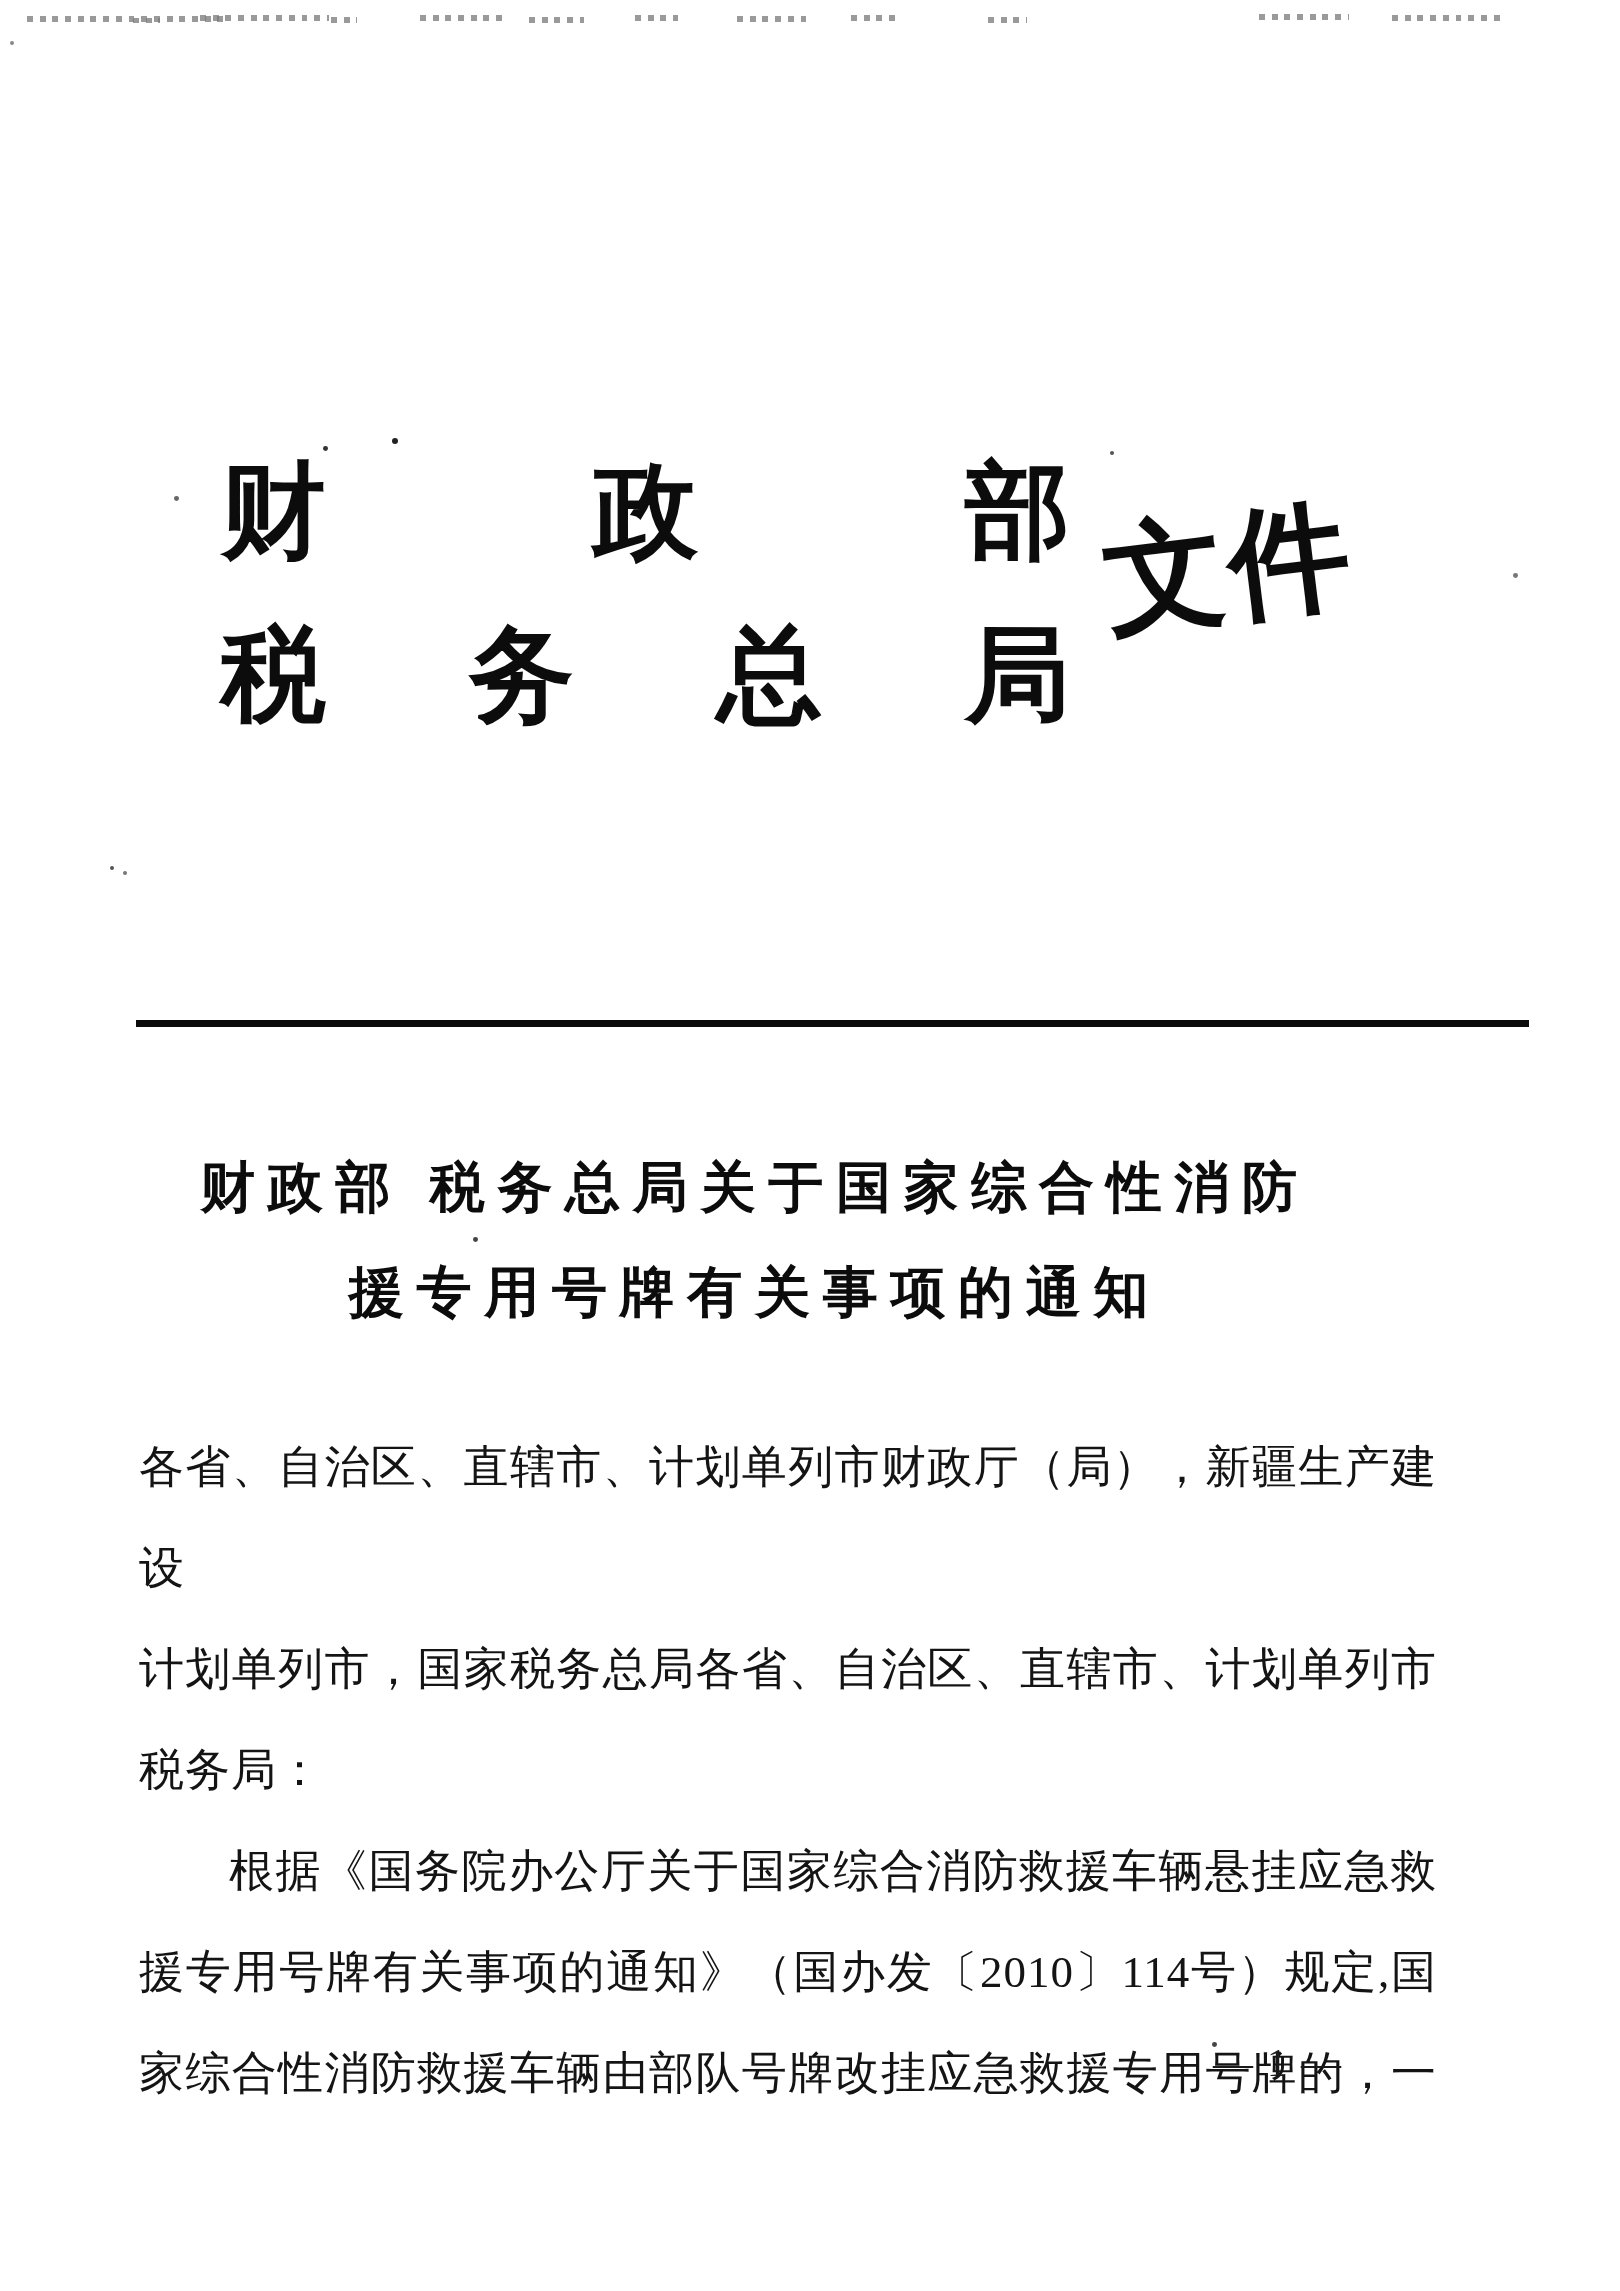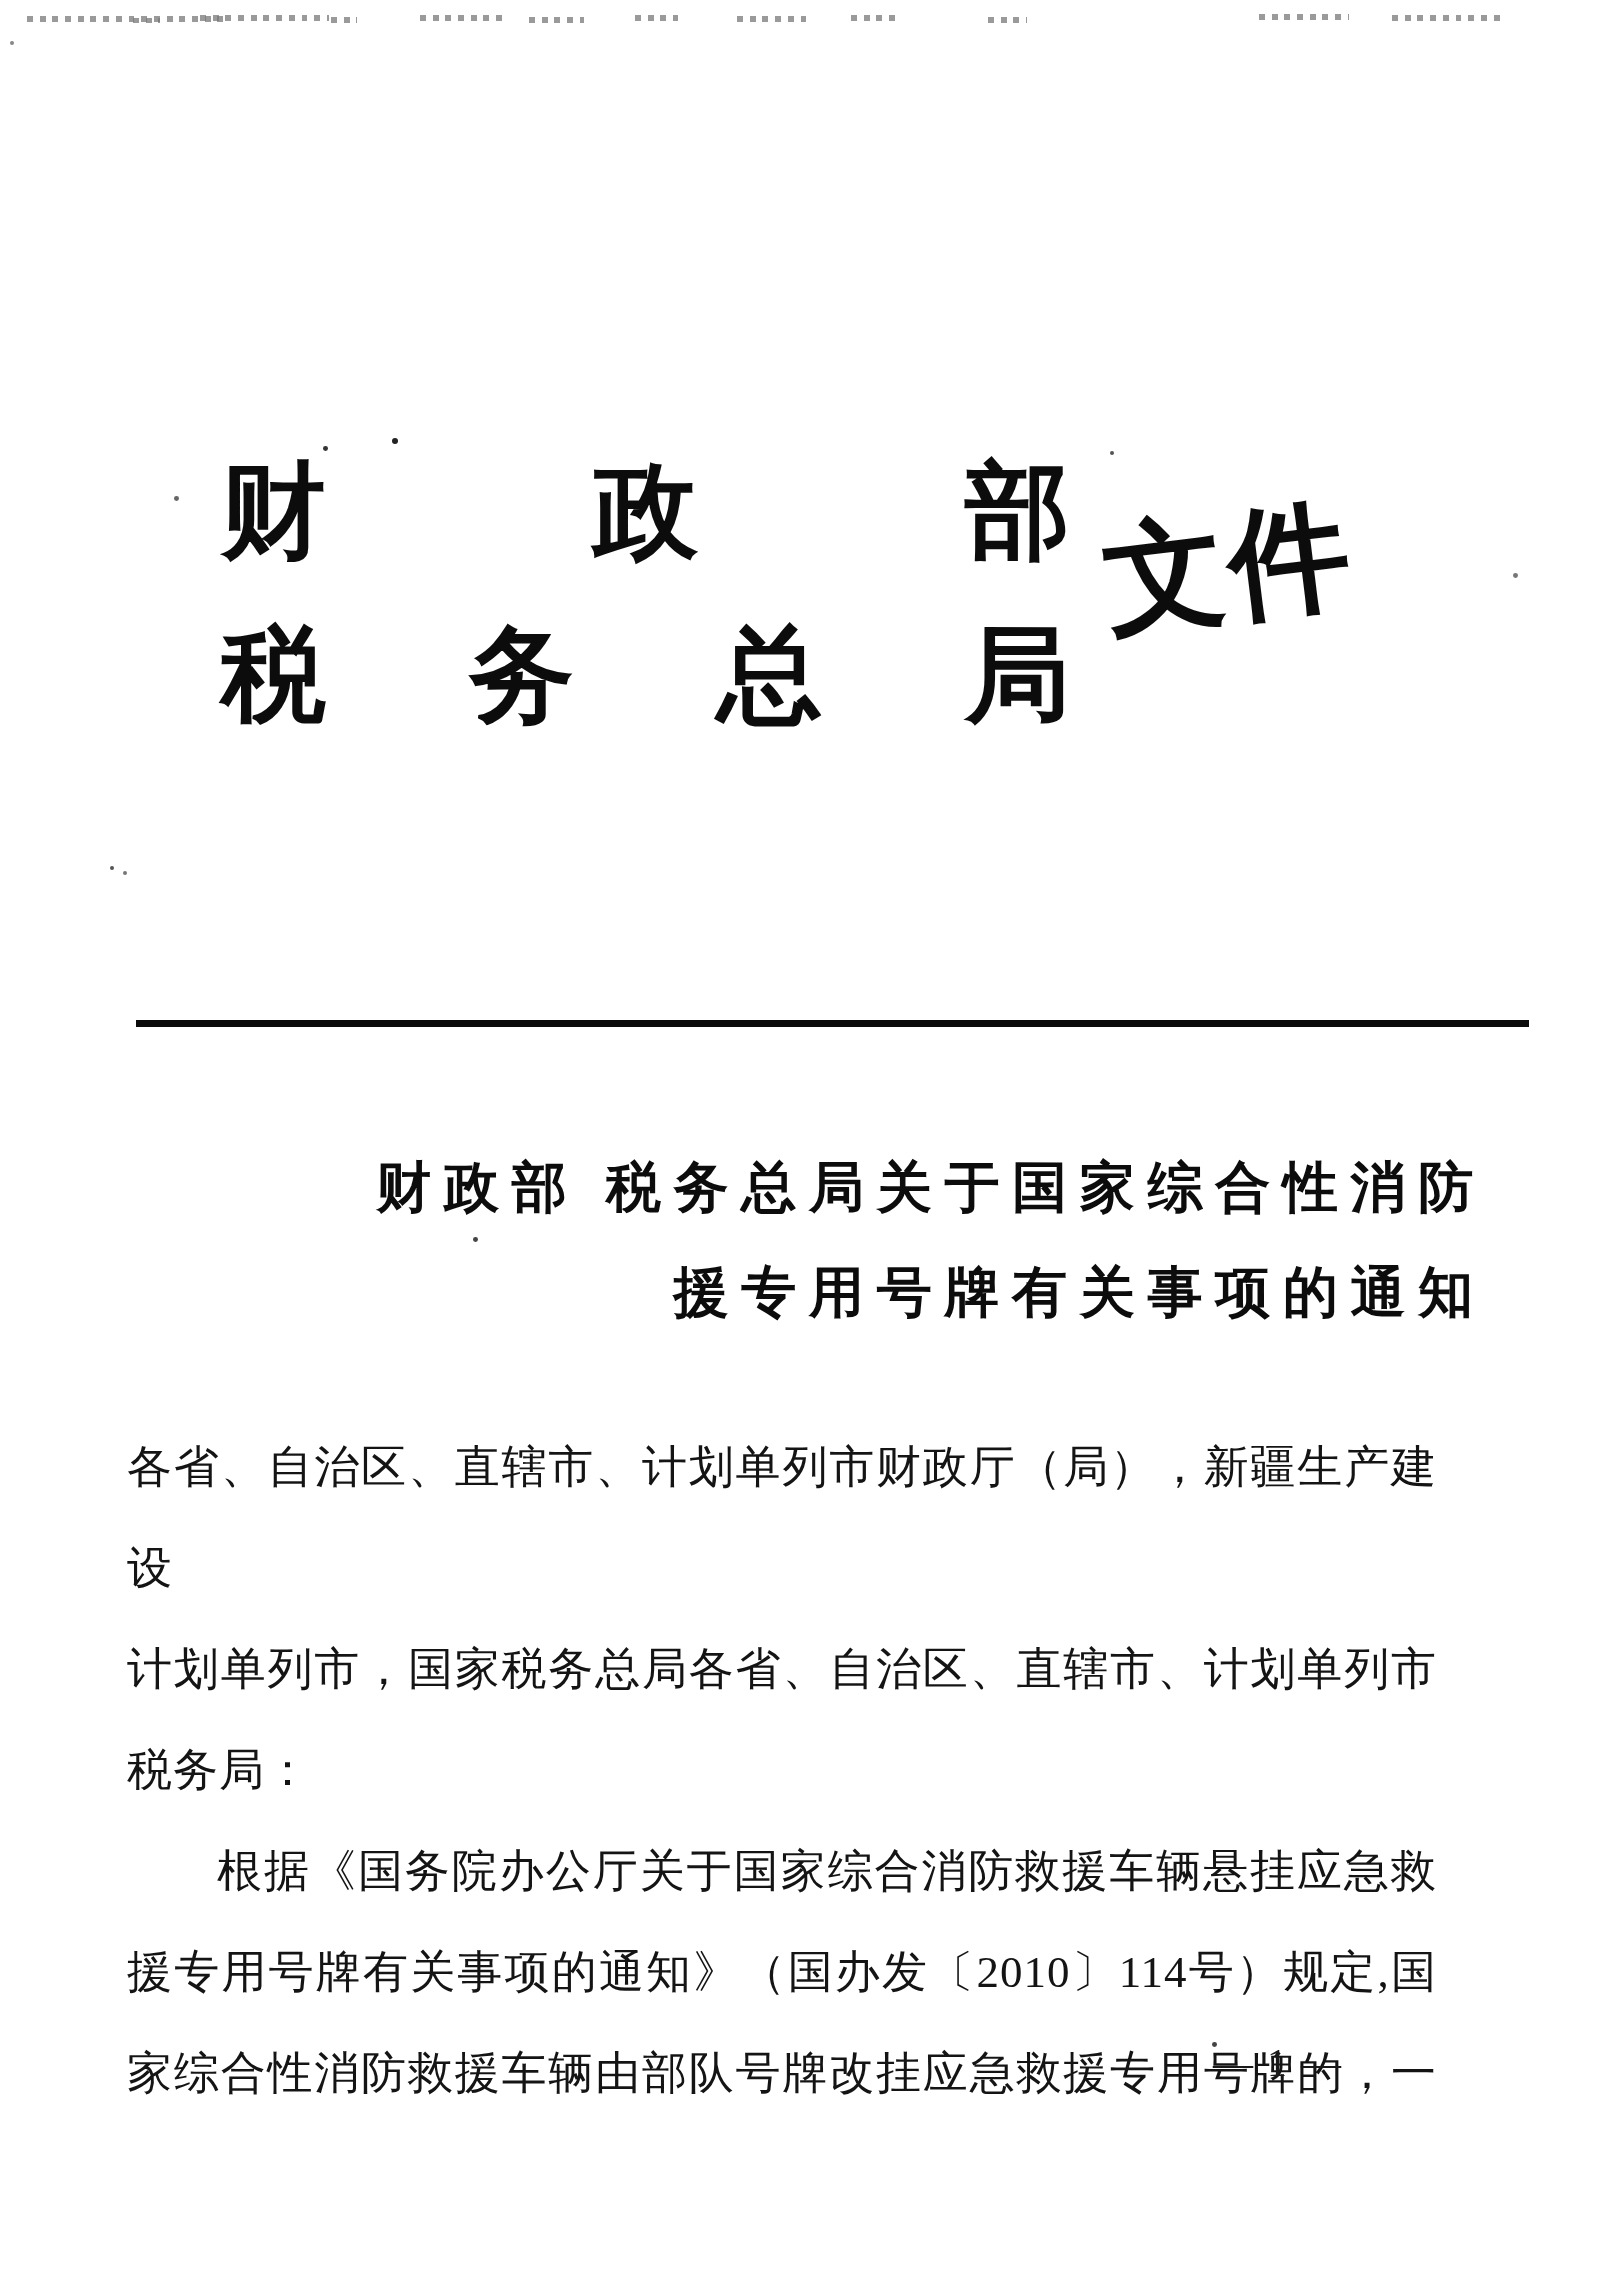--- a/index.html
+++ b/index.html
@@ -40,30 +40,30 @@
     position:absolute; left:137px; top:959px; width:1393px;
     text-align:center; font-size:42px; letter-spacing:3.9px; color:#101010;
   }
 
   .rule {
     position:absolute; left:136px; top:1020px; width:1393px; height:6.9px;
     background:#0b0b0b;
   }
 
   .title {
-    position:absolute; left:8px; top:1135px; width:1478px;
-    text-align:right; font-weight:700; font-size:55px;
+    position:absolute; left:16px; top:1135px; width:1478px;
+    text-align:center; font-weight:700; font-size:55px;
     line-height:105px; letter-spacing:12.7px; color:#0c0c0c;
   }
 
   .body-block {
     position:absolute; left:127px; top:1417px; width:1310px;
     font-size:45px; line-height:101px; letter-spacing:1px; color:#141414;
   }
-  .bline { text-align:justify; text-align-last:justify; -moz-text-align-last:justify; }
+  .bline { text-align:justify; text-align-last:justify;margin-left:12px; -moz-text-align-last:justify; }
   .bline.short { text-align-last:left; -moz-text-align-last:left; }
   .bline.indent { text-indent:90px; }
 
   .page-num {
     position:absolute; left:1213px; top:2039px;
     font-size:40px; letter-spacing:2px; color:#1a1a1a;
   }
 </style>
 </head>
 <body>

